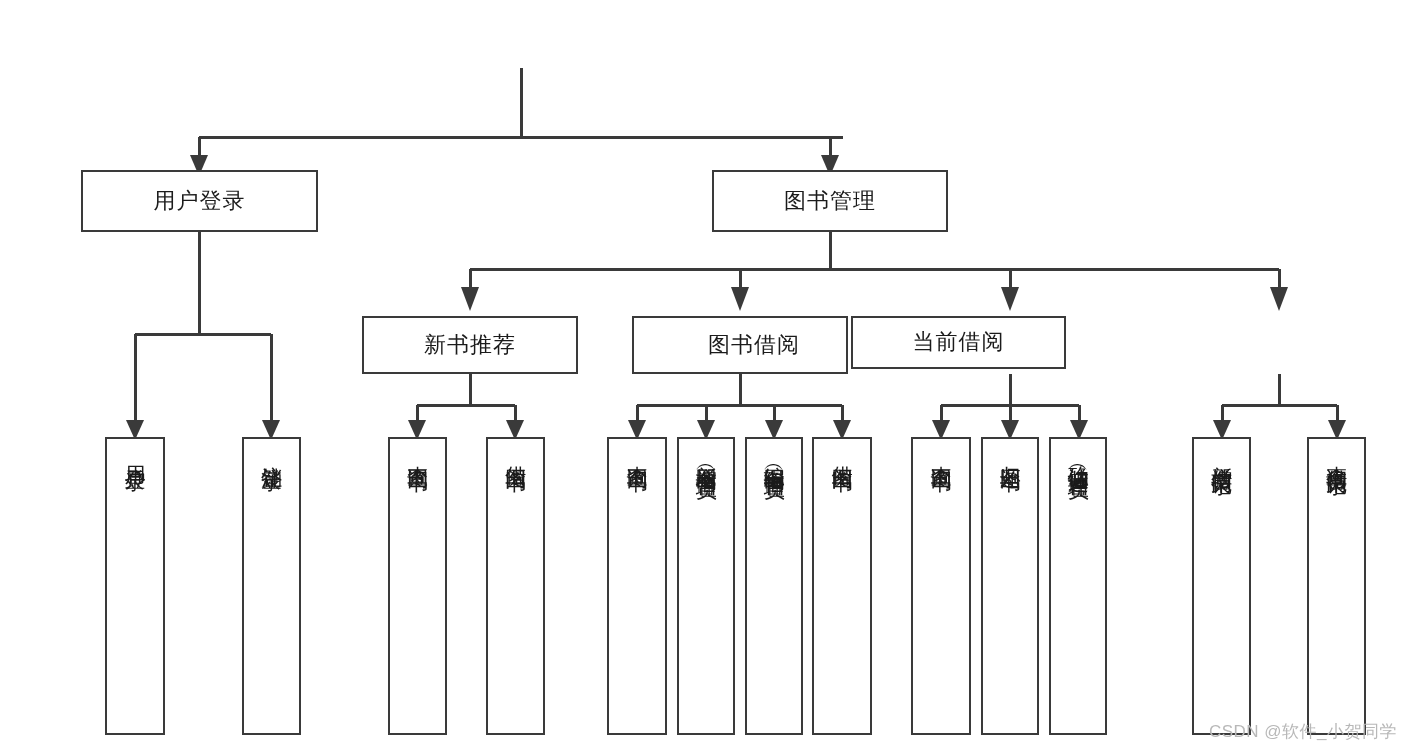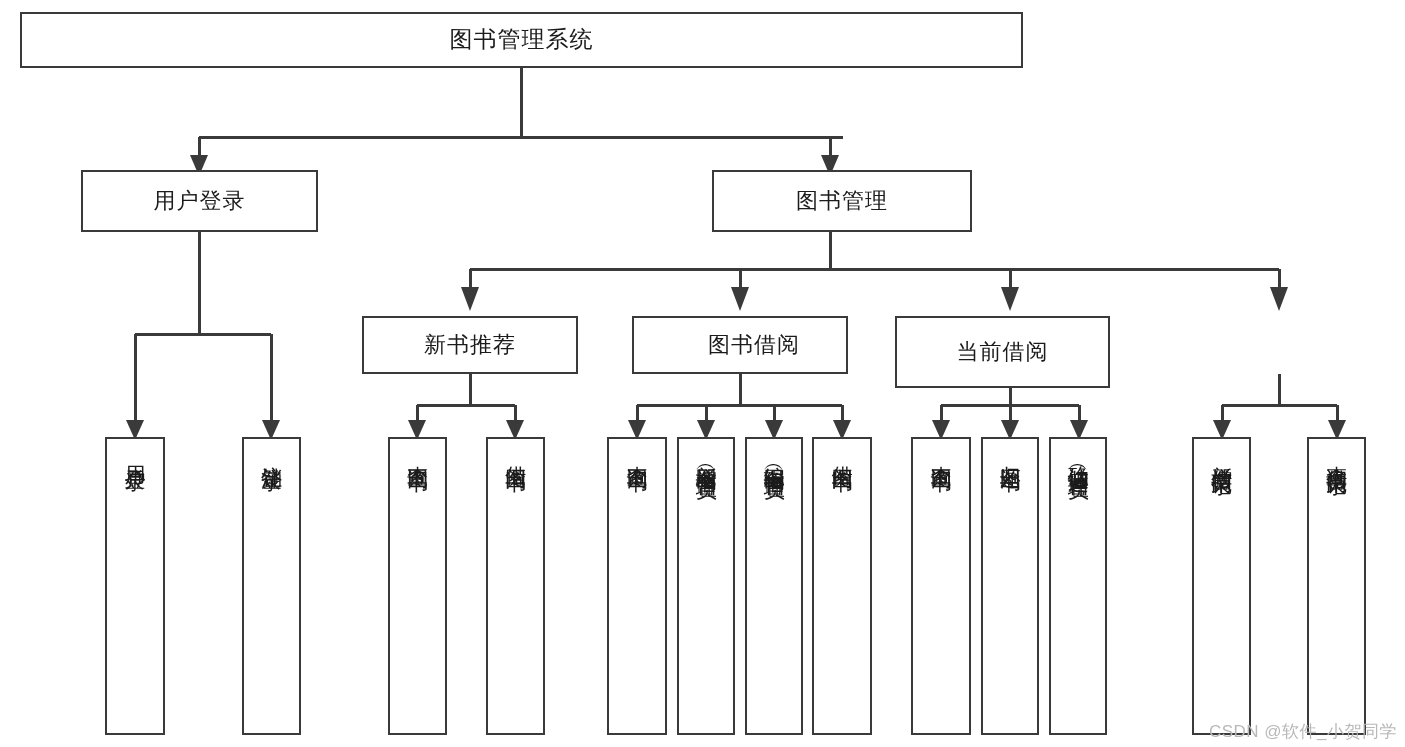--- a/index.html
+++ b/index.html
@@ -146,38 +146,35 @@
 
       <path d="M 932 420 L 950 420 L 941 440 Z"></path>
       <path d="M 1001 420 L 1019 420 L 1010 440 Z"></path>
       <path d="M 1070 420 L 1088 420 L 1079 440 Z"></path>
 
       <path d="M 1213 420 L 1231 420 L 1222 440 Z"></path>
       <path d="M 1328 420 L 1346 420 L 1337 440 Z"></path>
     </g>
   </svg>
 
-  <div class="node horiz root" style="left:20px; top:12px; width:1003px; height:56px;">
-    <span>图书管理系统</span>
-  </div>
 
   <div class="node horiz" style="left:81px; top:170px; width:237px; height:62px;">
     <span>用户登录</span>
   </div>
-  <div class="node horiz" style="left:712px; top:170px; width:260px; height:62px;">
+  <div class="node horiz" style="left:712px; top:170px; width:236px; height:62px;">
     <span>图书管理</span>
   </div>
 
   <div class="node horiz" style="left:362px; top:316px; width:216px; height:58px;">
     <span>新书推荐</span>
   </div>
   <div class="node horiz" style="left:632px; top:316px; width:216px; height:58px;padding-left:28px;">
     <span>图书借阅</span>
   </div>
-  <div class="node horiz" style="left:895px; top:316px; width:215px; height:72px;">
+  <div class="node horiz" style="left:851px; top:316px; width:215px; height:53px;">
     <span>当前借阅</span>
   </div>
 
   <div class="node vert" style="left:105px; top:437px; width:60px; height:298px;">
     <span class="vlabel">用户登录</span>
   </div>
   <div class="node vert" style="left:242px; top:437px; width:59px; height:298px;">
     <span class="vlabel">注销登录</span>
   </div>
 

